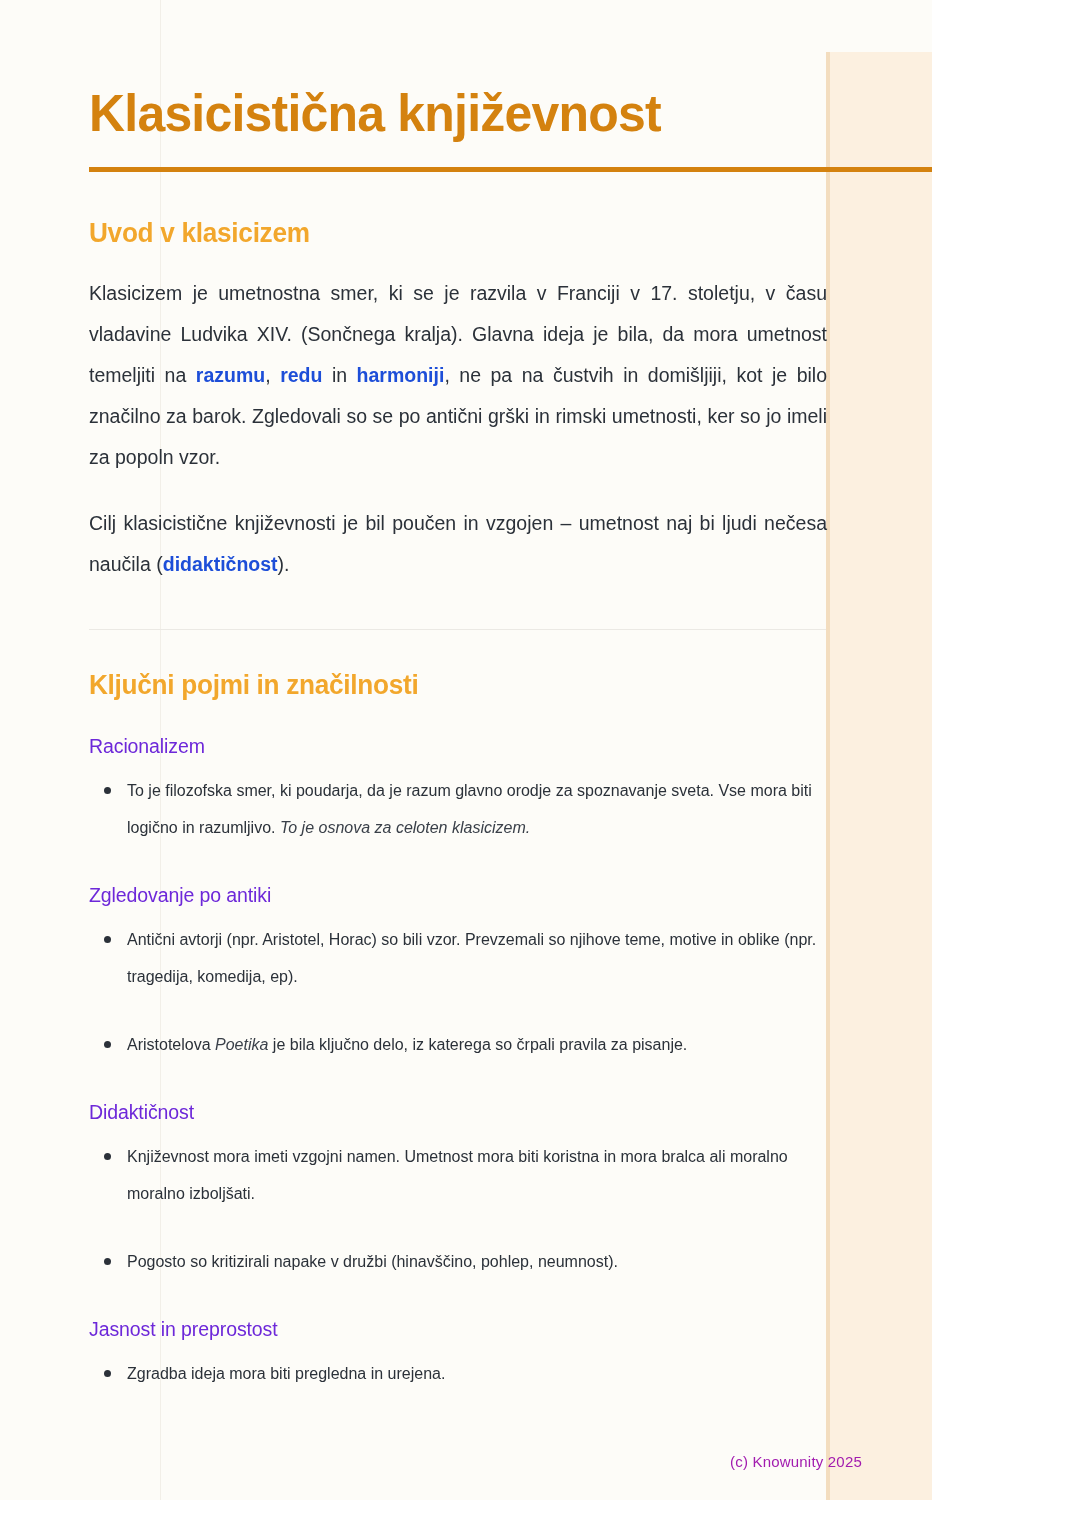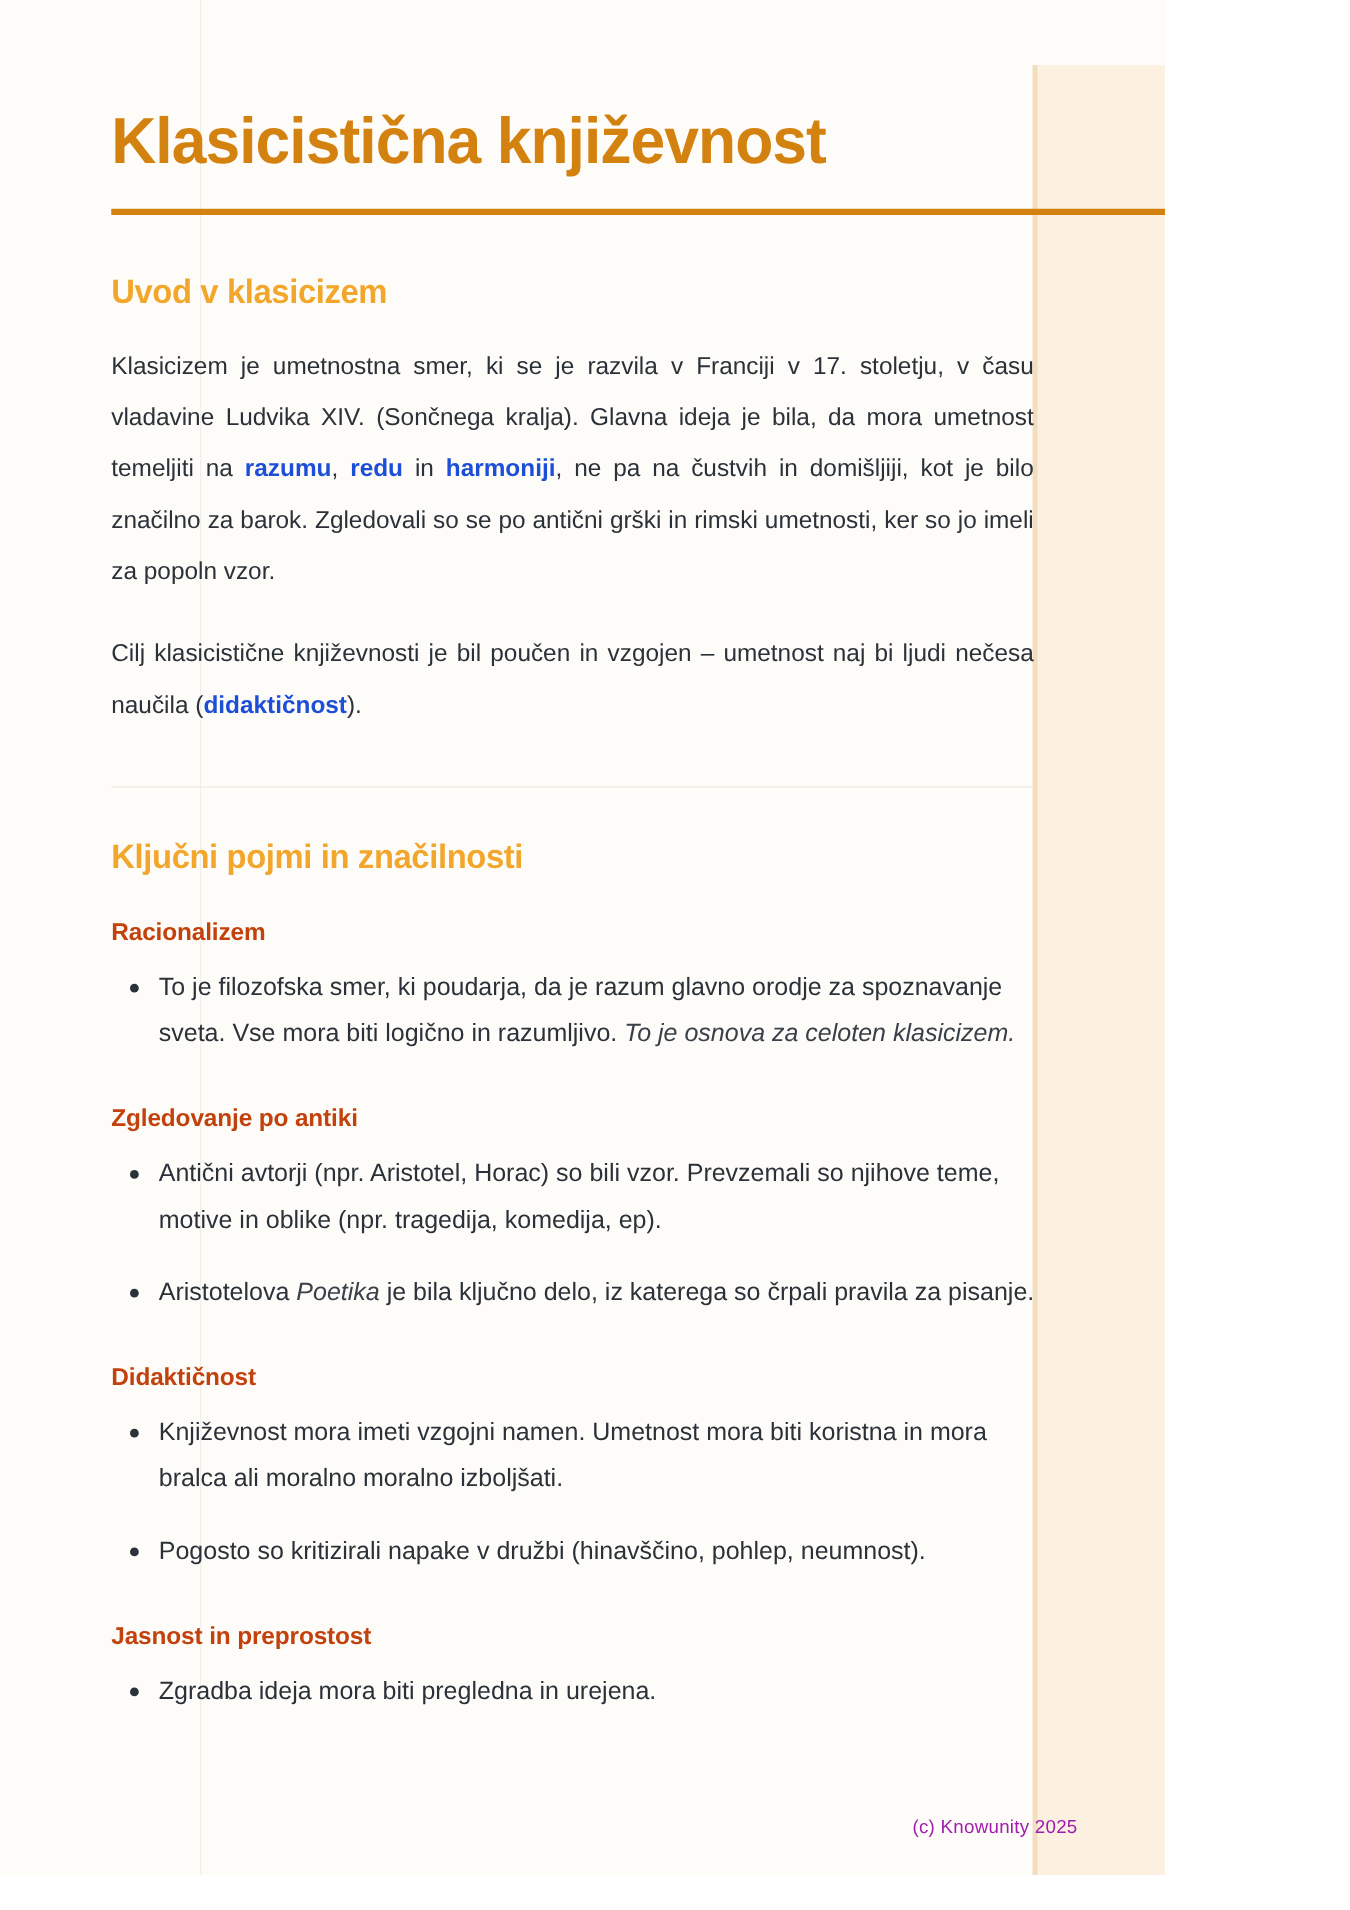--- a/index.html
+++ b/index.html
@@ -119,43 +119,43 @@
     margin-top: 44px;
     width: 737px;
     height: 1px;
     background: #ebe9e4;
   }
 
   h3.sub-heading {
     margin: 0;
     padding-top: 34px;
     font-size: 19.5px;
-    font-weight: 700;
-    color: #c2410c;
+    font-weight: 400;
+    color: #6d28d9;
     letter-spacing: -0.1px;
   }
 
   ul.bullets {
     margin: 0;
     padding: 14px 0 0 0;
     list-style: none;
   }
 
   ul.bullets li {
     position: relative;
     padding-left: 38px;
     padding-bottom: 4px;
-    font-size: 20px;
+    font-size: 16px;
     line-height: 37px;
     color: #2b3139;
     width: 710px;
   }
 
   ul.bullets li + li {
-    margin-top: 17px;
+    margin-top: 27px;
   }
 
   ul.bullets li .dot {
     position: absolute;
     left: 15px;
     top: 15px;
     width: 7px;
     height: 7px;
     border-radius: 50%;
     background: #2b3139;

